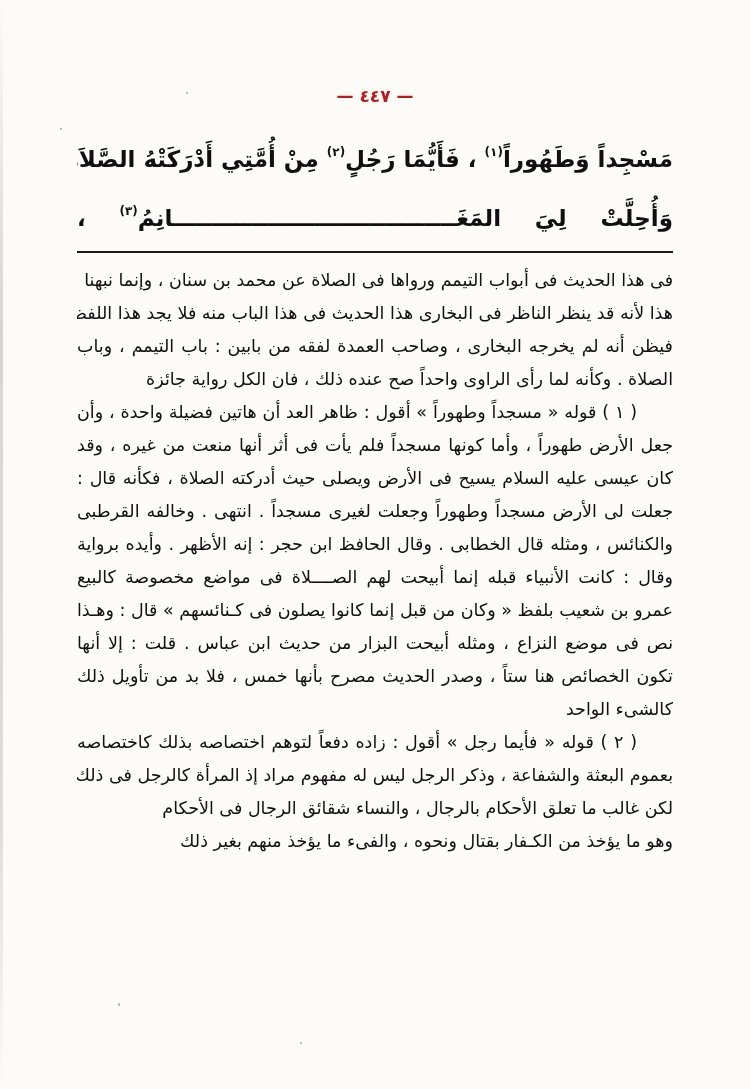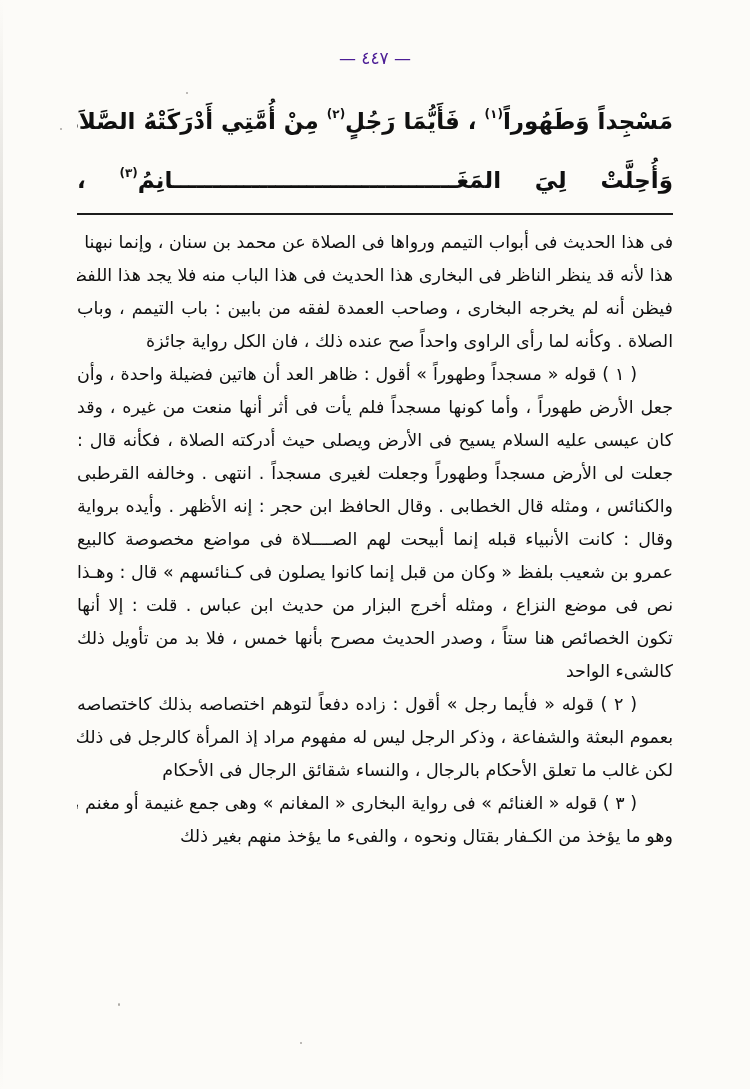--- a/index.html
+++ b/index.html
@@ -21,26 +21,26 @@
   }
   .speck{position:absolute;background:#55524c;border-radius:50%;opacity:.5;}
   .s1{width:2px;height:2px;top:92px;left:186px;}
   .s2{width:2px;height:2px;top:128px;left:60px;}
   .s3{width:2px;height:3px;top:1003px;left:118px;}
   .s4{width:2px;height:2px;top:1042px;left:300px;}
 
   .block{width:596px;margin:0 auto;}
 
   .pagenum{
-    padding-top:48px;
+    padding-top:86px;
     text-align:center;
     font-size:17px;
-    font-weight:normal;
+    font-weight:bold;
     letter-spacing:2px;
-    color:#4c1d95;
+    color:#b91c1c;
   }
 
   .hadith{
     margin-top:20px;
     font-size:23px;
     font-weight:bold;
     line-height:52px;
     color:#101010;
   }
   .hline{
@@ -114,30 +114,29 @@
     </div>
 
     <div class="para">
       <div class="ln ind">( ١ ) قوله « مسجداً وطهوراً » أقول : ظاهر العد أن هاتين فضيلة واحدة ، وأن</div>
       <div class="ln">جعل الأرض طهوراً ، وأما كونها مسجداً فلم يأت فى أثر أنها منعت من غيره ، وقد</div>
       <div class="ln">كان عيسى عليه السلام يسيح فى الأرض ويصلى حيث أدركته الصلاة ، فكأنه قال :</div>
       <div class="ln">جعلت لى الأرض مسجداً وطهوراً وجعلت لغيرى مسجداً . انتهى . وخالفه القرطبى</div>
       <div class="ln">والكنائس ، ومثله قال الخطابى . وقال الحافظ ابن حجر : إنه الأظهر . وأيده برواية</div>
       <div class="ln">وقال : كانت الأنبياء قبله إنما أبيحت لهم الصــــلاة فى مواضع مخصوصة كالبيع</div>
       <div class="ln">عمرو بن شعيب بلفظ « وكان من قبل إنما كانوا يصلون فى كـنائسهم » قال : وهـذا</div>
-      <div class="ln">نص فى موضع النزاع ، ومثله أخرج البزار من حديث ابن عباس . قلت : إلا أنها</div>
+      <div class="ln">نص فى موضع النزاع ، ومثله أبيحت البزار من حديث ابن عباس . قلت : إلا أنها</div>
       <div class="ln">تكون الخصائص هنا ستاً ، وصدر الحديث مصرح بأنها خمس ، فلا بد من تأويل ذلك</div>
       <div class="ln end">كالشىء الواحد</div>
     </div>
 
     <div class="para">
       <div class="ln ind">( ٢ ) قوله « فأيما رجل » أقول : زاده دفعاً لتوهم اختصاصه بذلك كاختصاصه</div>
       <div class="ln">بعموم البعثة والشفاعة ، وذكر الرجل ليس له مفهوم مراد إذ المرأة كالرجل فى ذلك ،</div>
       <div class="ln end">لكن غالب ما تعلق الأحكام بالرجال ، والنساء شقائق الرجال فى الأحكام</div>
     </div>
 
     <div class="para">
-      <div class="ln ind">( ٣ ) قوله « الغنائم » فى رواية البخارى « المغانم » وهى جمع غنيمة أو مغنم ،</div>
       <div class="ln end">وهو ما يؤخذ من الكـفار بقتال ونحوه ، والفىء ما يؤخذ منهم بغير ذلك</div>
     </div>
 
   </div>
 </div>
 
 </body></html>

